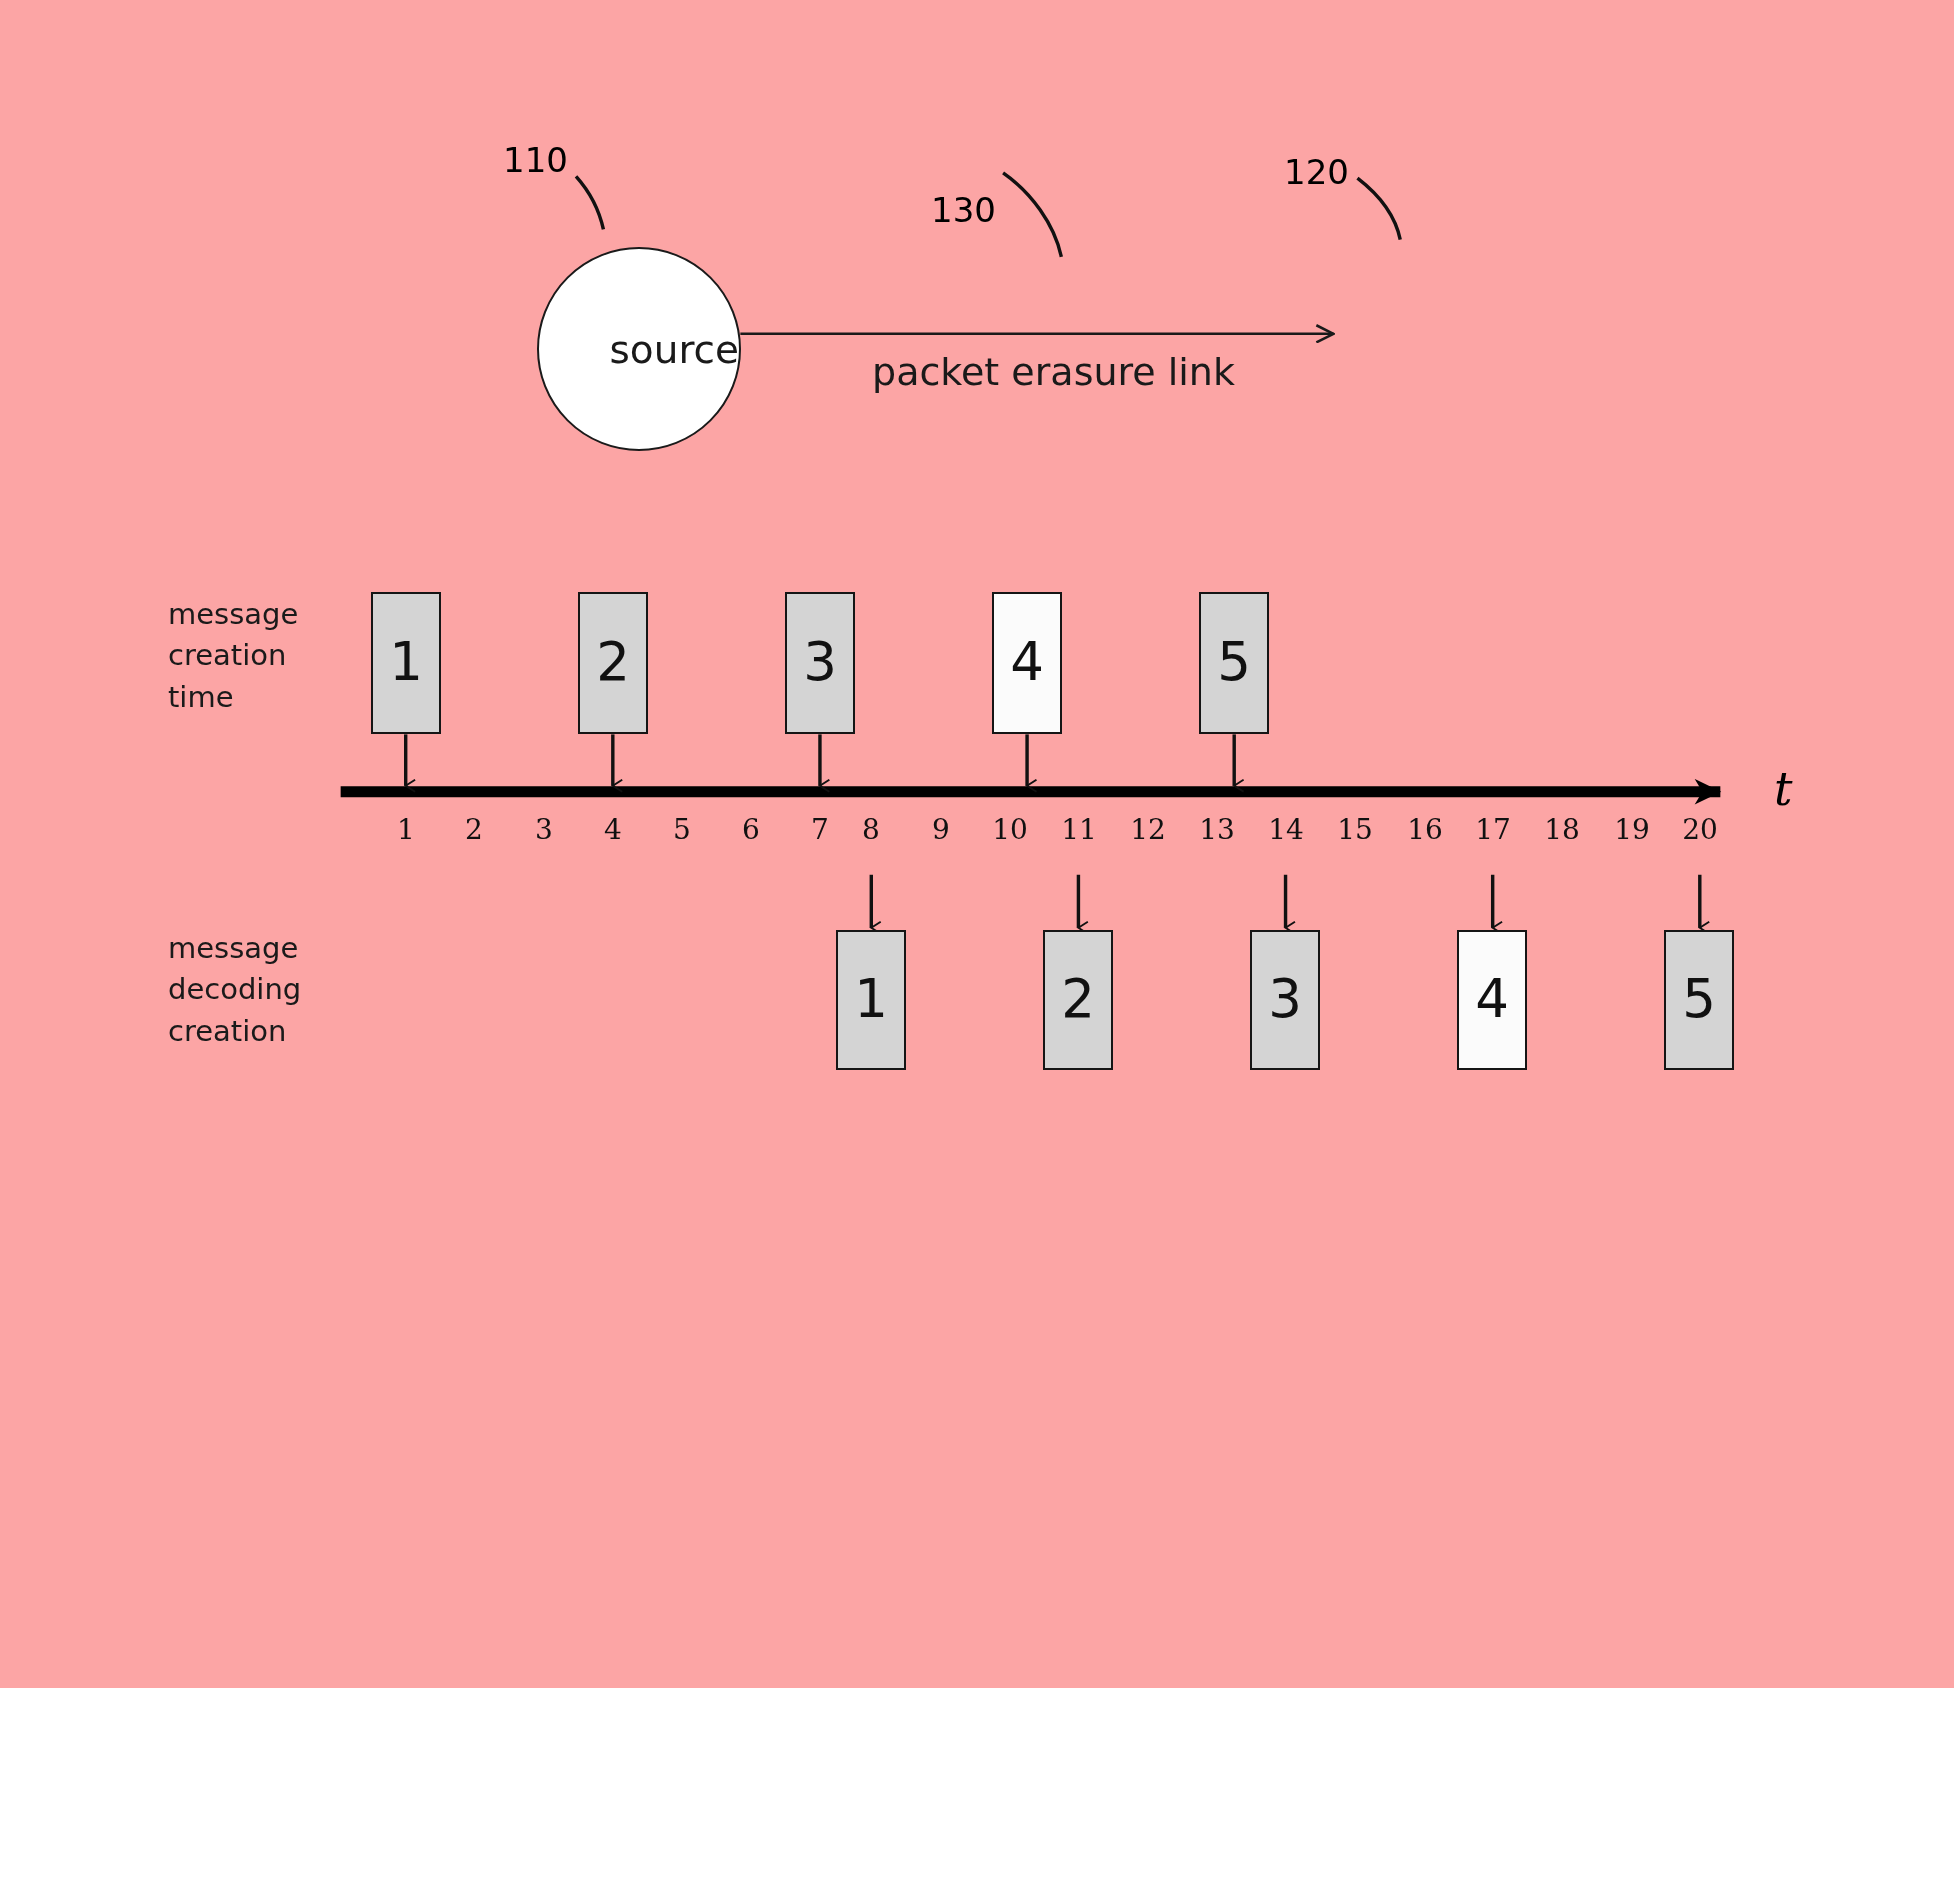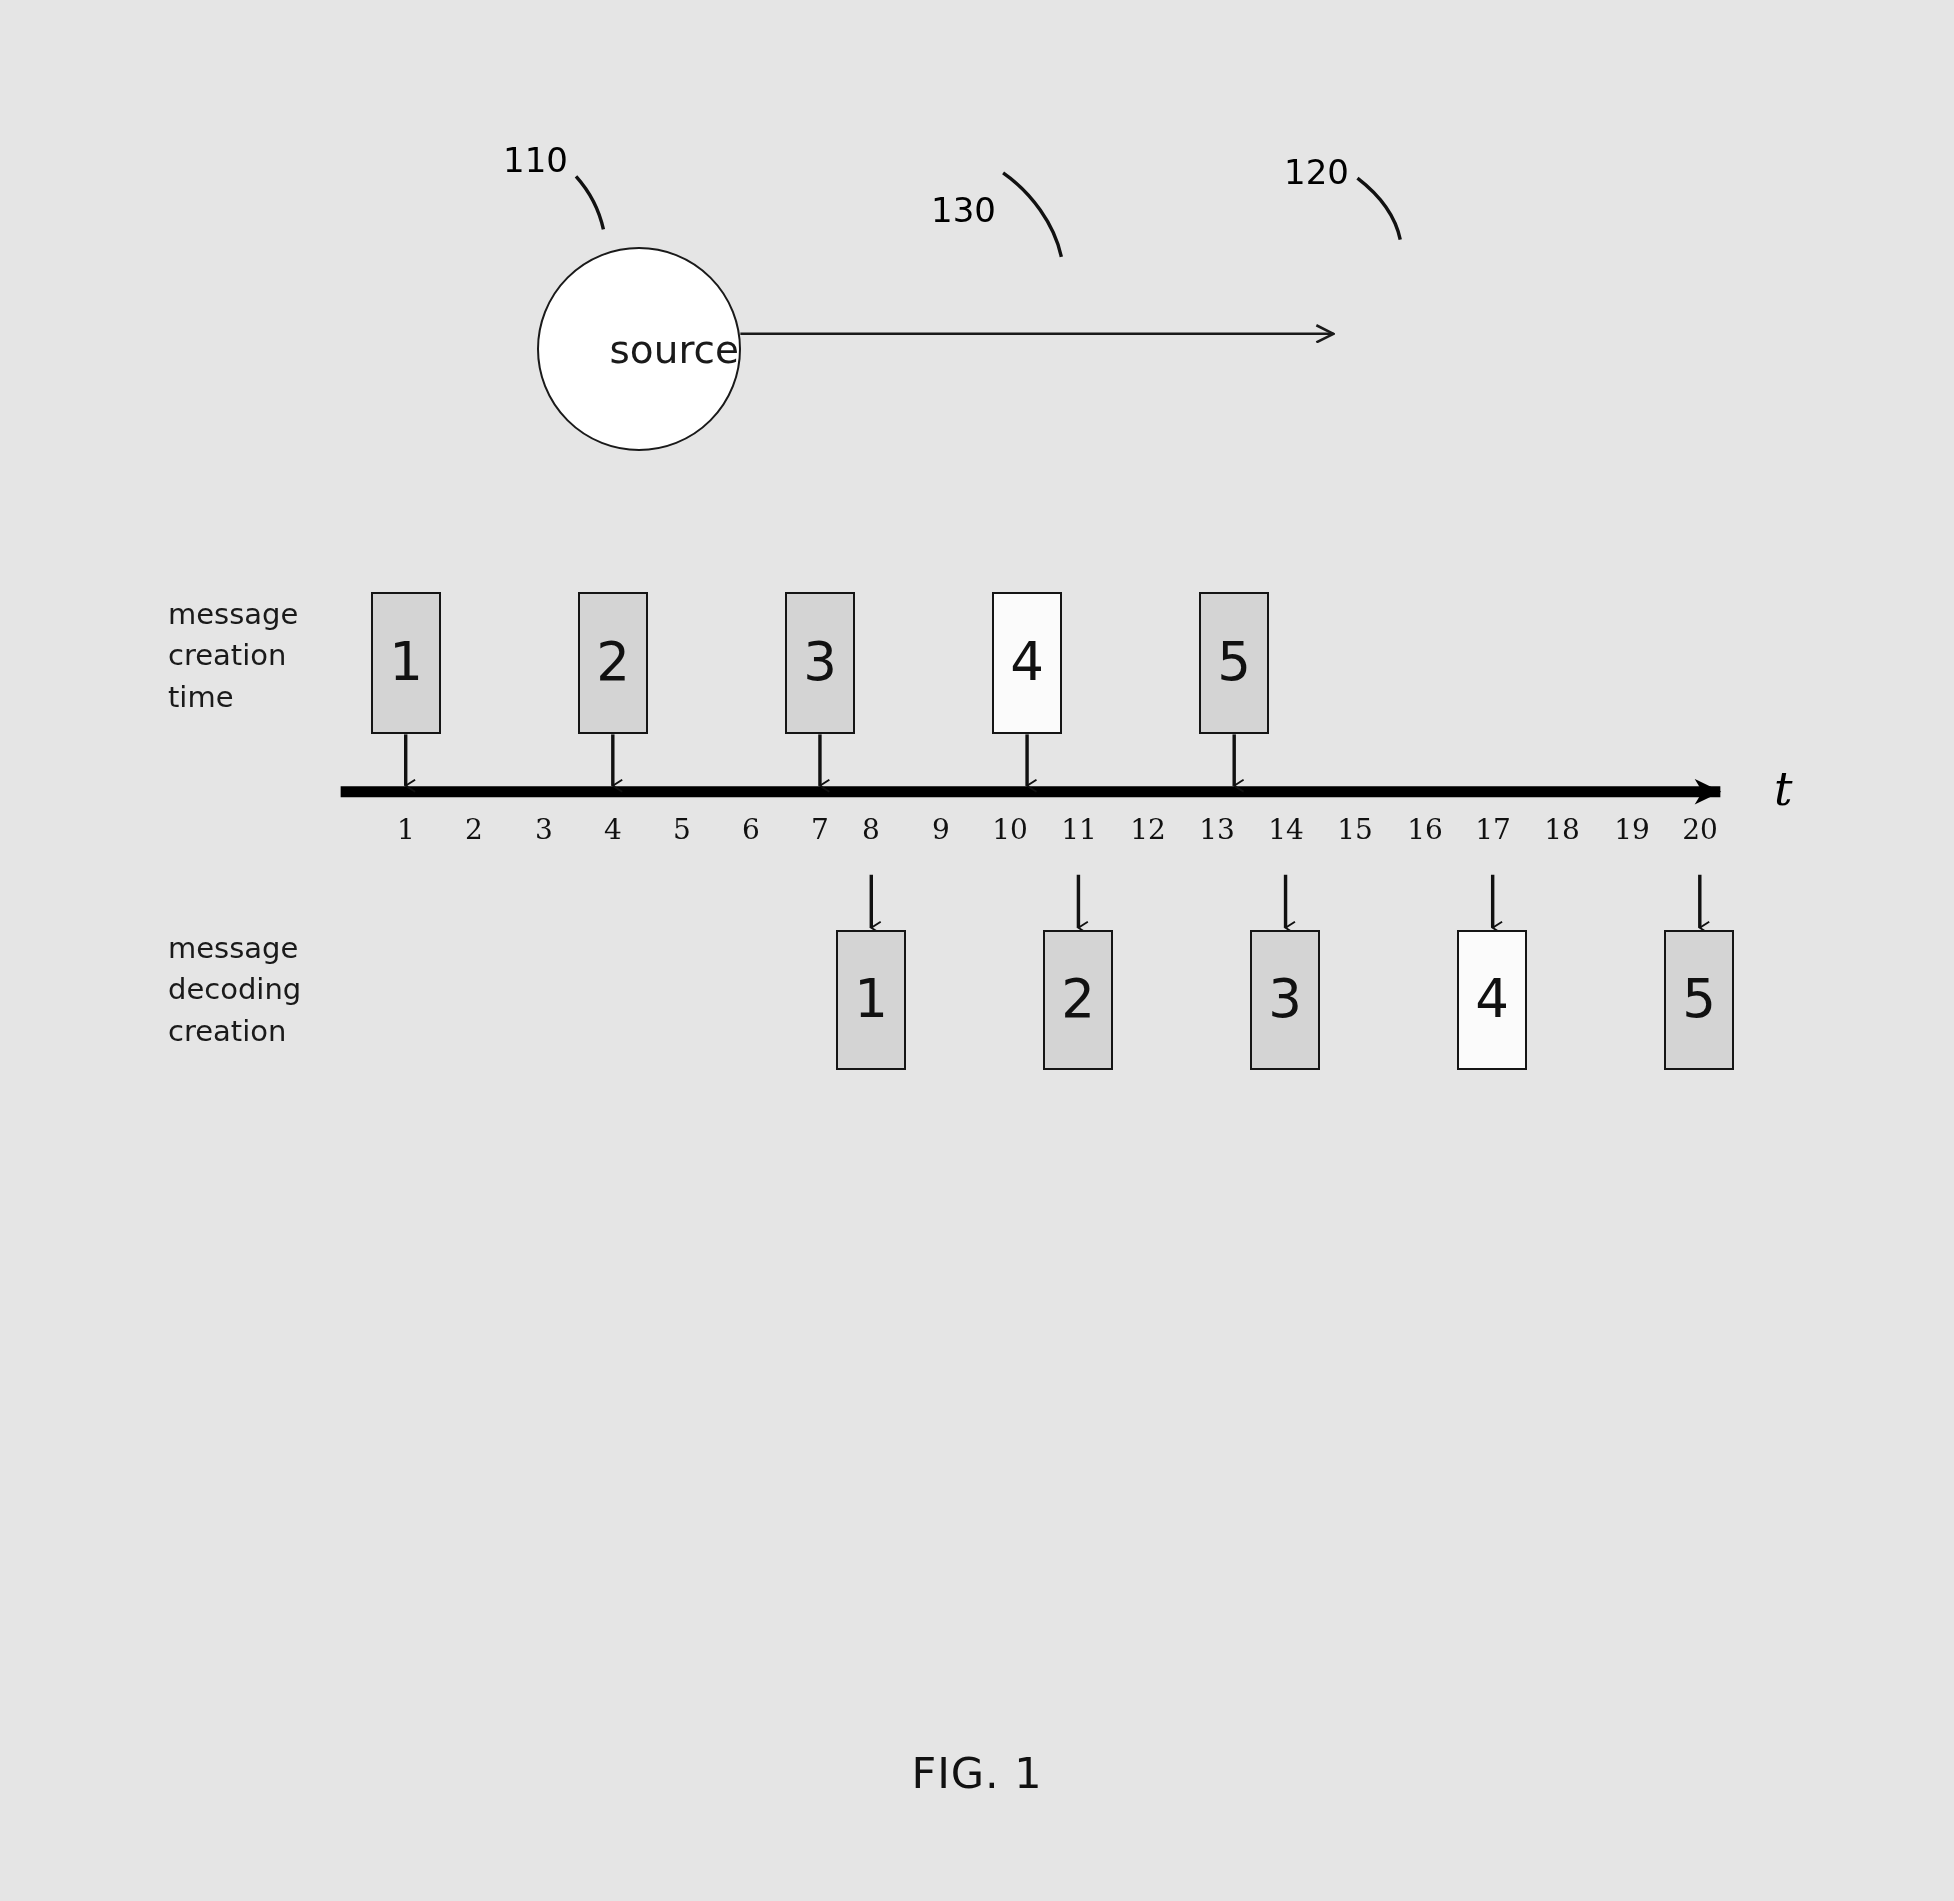--- a/index.html
+++ b/index.html
@@ -8,22 +8,22 @@
     padding: 0;
     background: #ffffff;
   }
   body {
     font-family: "DejaVu Sans", sans-serif;
     color: #000000;
   }
   #page {
     position: relative;
     width: 1954px;
-    height: 1901px;
-    background: #e5e5e5;
+    height: 1688px;
+    background: #fca5a5;
     overflow: hidden;
   }
 
   
   .node-circle {
     position: absolute;
     border: 2.6px solid #1a1a1a;
     border-radius: 50%;
     background: #ffffff;
     display: flex;
@@ -171,20 +171,21 @@
   <div class="ref-num" style="left:503px; top:140px;">110</div>
   <div class="ref-num" style="left:931px; top:190px;">130</div>
   <div class="ref-num" style="left:1284px; top:152px;">120</div>
 
   <div class="node-circle" style="left:537px; top:247px; width:204px; height:204px;justify-content:flex-end;">
     <span class="node-label">source</span>
   </div>
 
 
   <div class="link-caption" style="left:805px; top:348px; width:497px;">
+    <div>packet erasure link</div>
   </div>
 
   <div class="side-label" style="left:168px; top:594px;">
     <div>message</div>
     <div>creation</div>
     <div>time</div>
   </div>
 
   <div class="side-label" style="left:168px; top:928px;">
     <div>message</div>

